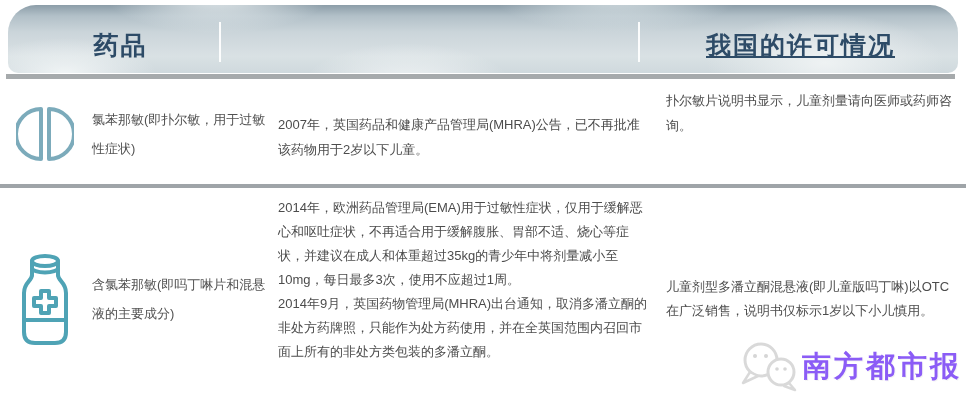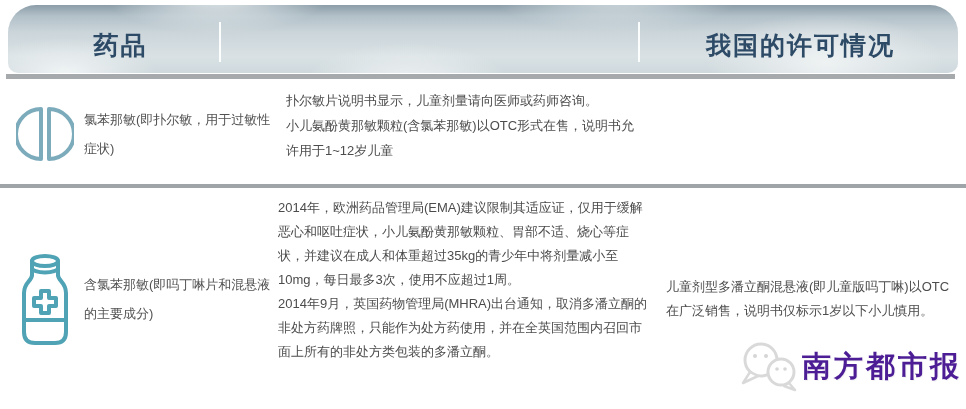--- a/index.html
+++ b/index.html
@@ -18,55 +18,55 @@
       radial-gradient(ellipse 180px 60px at 64% -20%, #dde6e9 0%, rgba(221,230,233,0) 70%),
       radial-gradient(ellipse 170px 70px at 86% 85%,  #eef2f3 0%, rgba(238,242,243,0) 70%),
       linear-gradient(180deg,#8c9da8 0%, #b2c0c8 16%, #cbd5da 40%, #d9e1e4 75%, #cfd9dd 100%);
   }
   .hlabel {
     position:absolute; top:24px; font-size:25px; font-weight:bold;
     color:#2d4b67; text-align:center; letter-spacing:2px; white-space:nowrap;
   }
   .h1 { left:0;    width:225px; }
   .h2 { left:235px; width:395px; }
-  .h3 { left:635px; width:315px; }
+  .h3 { left:635px; width:315px;text-decoration:underline; }
   .hsep { position:absolute; top:17px; width:2px; height:40px; background:rgba(255,255,255,.92); }
   .s1 { left:211px; }
   .s2 { left:630px; }
   .banner-line { position:absolute; left:6px; top:74px; width:949px; height:5px; background:#a6aaac; }
 
   
   .tbody { position:absolute; left:0; top:84px; width:966px; }
   .trow { display:grid; grid-template-columns:272px 380px 314px; }
   .trow.r1 { height:100px; }
   .trow.r2 { min-height:221px; }
   .cell { font-size:13px; color:#4c4c4c; }
   .cell p { margin:0; }
   .r1 .cell { line-height:25px; }
   .r2 .cell { line-height:24px; }
 
-  .cell-drug { display:flex; align-items:center; padding-left:6px; }
+  .cell-drug { display:flex; align-items:center; padding-left:6px;gap:8px; }
   .icon-box { flex:0 0 78px; display:flex; justify-content:center; }
   .drug-name { width:188px; line-height:29px; color:#525252; }
 
   .r1 .cell-foreign { padding:28px 8px 0 6px; }
   .r1 .cell-china   { padding:4px 6px 0 14px; }
   .r1 .cell-china p + p { margin-top:0; }
 
   .r2 .cell-foreign { padding:8px 4px 0 6px; }
   .r2 .cell-china   { display:flex; flex-direction:column; justify-content:center; padding:0 6px 0 14px; }
 
   .divider { height:4px; background:#9fa4a8; }
 
   
   .watermark {
     position:absolute; left:738px; top:338px; display:flex; align-items:center; gap:2px;
   }
   .wm-text {
-    font-size:29px; font-weight:bold; color:#4c1d95; letter-spacing:3px;
+    font-size:29px; font-weight:bold; color:#8b5cf6; letter-spacing:3px;
     text-shadow:1px 1px 0 #f4f4f4; white-space:nowrap;
   }
   .wm-logo { opacity:.95; }
 </style>
 </head>
 <body>
 
 <div class="stage">
 
   <div class="banner">
@@ -82,44 +82,46 @@
     <div class="trow r1">
       <div class="cell cell-drug">
         <span class="icon-box">
           <svg width="58" height="62" viewBox="0 0 58 62" fill="none">
             <path d="M25 6 A25 25 0 0 0 25 56 Z" stroke="#7cabbb" stroke-width="4" stroke-linejoin="round"></path>
             <path d="M33 6 A25 25 0 0 1 33 56 Z" stroke="#7cabbb" stroke-width="4" stroke-linejoin="round"></path>
           </svg>
         </span>
         <p class="drug-name">氯苯那敏(即扑尔敏，用于过敏性症状)</p>
       </div>
+      <div class="cell cell-foreign">
+        <p>2007年，英国药品和健康产品管理局(MHRA)公告，已不再批准该药物用于2岁以下儿童。</p>
+      </div>
       <div class="cell cell-china">
         <p>扑尔敏片说明书显示，儿童剂量请向医师或药师咨询。</p>
-        <p>小儿氨酚黄那敏颗粒(含氯苯那敏)以OTC形式在售，说明书允许用于1~12岁儿童</p>
       </div>
     </div>
 
     <div class="divider"></div>
 
     <div class="trow r2">
       <div class="cell cell-drug">
         <span class="icon-box">
           <svg width="54" height="94" viewBox="0 0 54 94" fill="none" stroke="#4fa3b5" stroke-width="4" stroke-linecap="round" stroke-linejoin="round">
             <ellipse cx="27" cy="9" rx="13" ry="5"></ellipse>
             <path d="M14 9 V23 M40 9 V23"></path>
             <path d="M14 16 a13 4.5 0 0 0 26 0"></path>
             <path d="M14 23 C14 29 6 30 6 41 V80 C6 88 10 91 17 91 H37 C44 91 48 88 48 80 V41 C48 30 40 29 40 23"></path>
             <path d="M6 68 H48"></path>
             <path d="M23 39 h8 v7 h7 v8 h-7 v7 h-8 v-7 h-7 v-8 h7 z"></path>
           </svg>
         </span>
         <p class="drug-name">含氯苯那敏(即吗丁啉片和混悬液的主要成分)</p>
       </div>
       <div class="cell cell-foreign">
-        <p>2014年，欧洲药品管理局(EMA)建议限制其适应证，仅用于缓解恶心和呕吐症状，小儿氨酚黄那敏颗粒、胃部不适、烧心等症状，并建议在成人和体重超过35kg的青少年中将剂量减小至10mg，每日最多3次，使用不应超过1周。</p>
+        <p>2014年，欧洲药品管理局(EMA)用于过敏性症状，仅用于缓解恶心和呕吐症状，不再适合用于缓解腹胀、胃部不适、烧心等症状，并建议在成人和体重超过35kg的青少年中将剂量减小至10mg，每日最多3次，使用不应超过1周。</p>
         <p>2014年9月，英国药物管理局(MHRA)出台通知，取消多潘立酮的非处方药牌照，只能作为处方药使用，并在全英国范围内召回市面上所有的非处方类包装的多潘立酮。</p>
       </div>
       <div class="cell cell-china">
         <p>儿童剂型多潘立酮混悬液(即儿童版吗丁啉)以OTC在广泛销售，说明书仅标示1岁以下小儿慎用。</p>
       </div>
     </div>
 
   </div>
 
   <div class="watermark">

